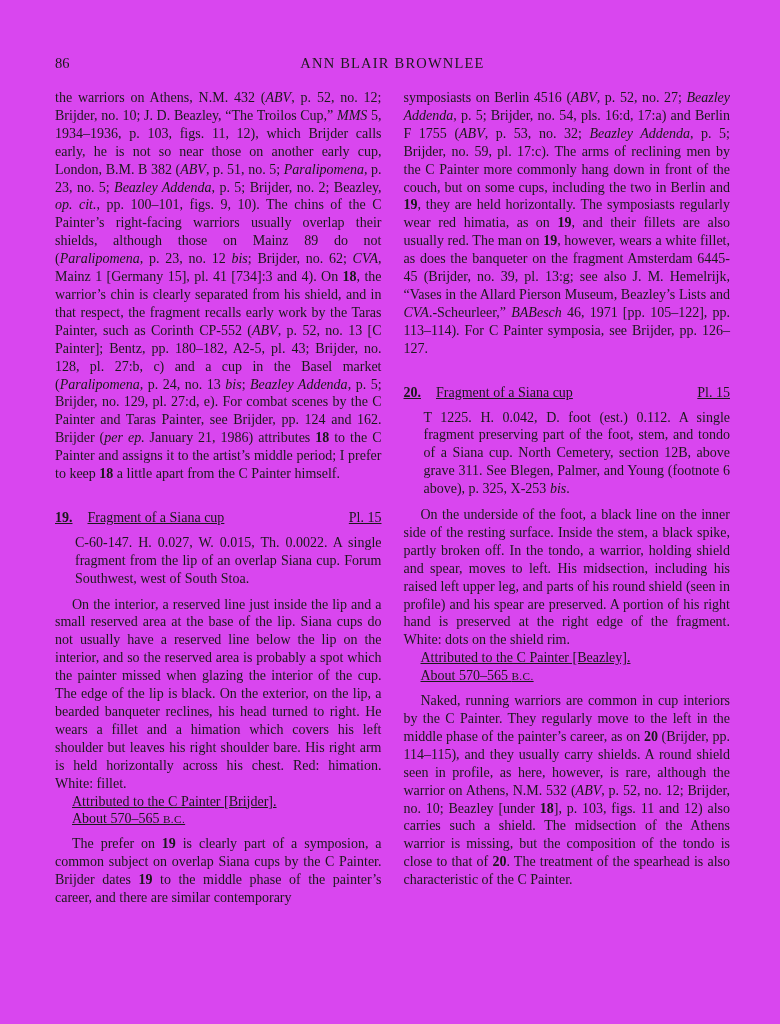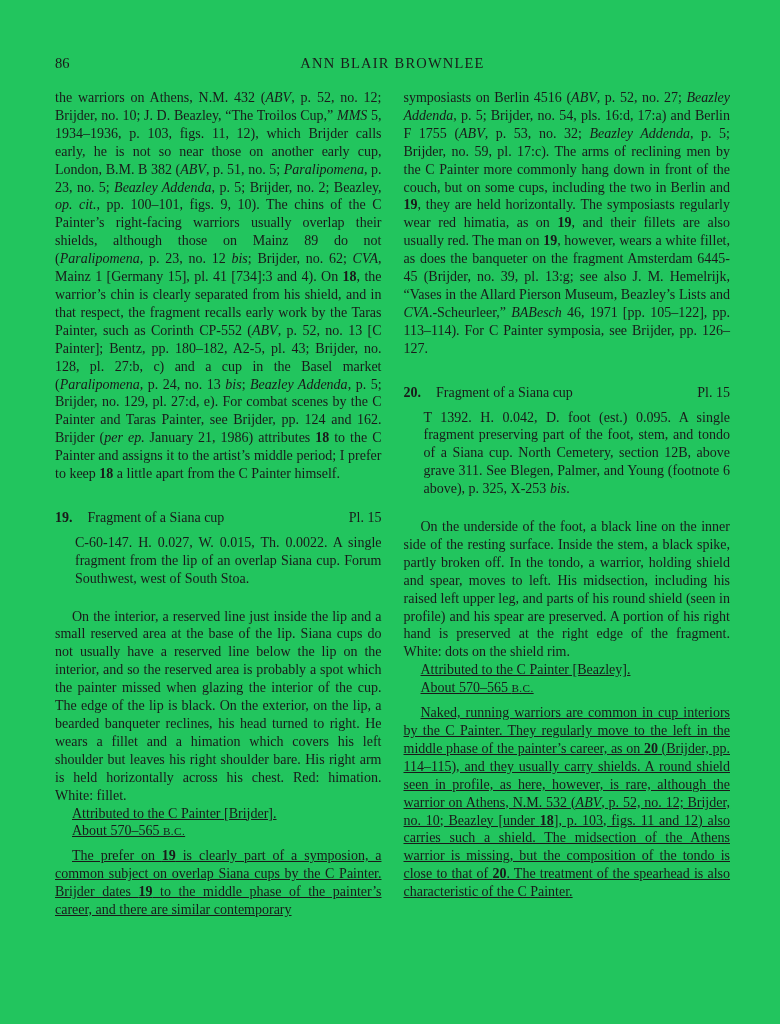--- a/index.html
+++ b/index.html
@@ -2,21 +2,21 @@
 <html><head>
 <meta charset="utf-8">
 <title>86 — ANN BLAIR BROWNLEE</title>
 <style>
   html, body { margin: 0; padding: 0; background: #ffffff; }
   .page {
     position: relative;
     width: 780px;
     height: 1024px;
     box-sizing: border-box;
-    background: #22c55e;
+    background: #d946ef;
     color: #1a1a1a;
     font-family: "Liberation Serif", "DejaVu Serif", serif;
     padding: 54px 50px 0 55px;
     overflow: hidden;
   }
   .header {
     position: relative;
     height: 18px;
     font-size: 14.5px;
     line-height: 18px;
@@ -40,26 +40,27 @@
   }
   .para { text-align: justify; }
   .para.indent { text-indent: 17px; }
   .catalog { margin-left: 20px; text-align: justify; }
   .ref { text-indent: 17px; text-align: justify; text-decoration: underline; }
   .heading {
     display: flex;
     align-items: flex-end;
     margin-top: 26px;
     margin-bottom: 7px;
+    text-decoration: underline;
   }
   .h-num { font-weight: bold; }
   .h-title { flex: 1 1 auto; margin-left: 15px; }
   .h-plate { margin-left: 8px; }
-  .catalog + .para { margin-top: 20px; }
-  .ref + .para { margin-top: 6px; text-decoration: underline; }
+  .catalog + .para { margin-top: 8px; }
+  .ref + .para { margin-top: 6px; }
   .it { font-style: italic; }
   .bd { font-weight: bold; }
   .sc { font-size: 0.8em; letter-spacing: 0.4px; }
 </style>
 </head>
 <body>
 
 <div class="page">
   <div class="header">
     <span class="pagenum">86</span>
@@ -79,20 +80,20 @@
         <div class="ref"><span>About 570–565 </span><span class="sc">B.C.</span></div>
         <div class="para indent"><span>The prefer on </span><span class="bd">19</span><span> is clearly part of a symposion, a common subject on overlap Siana cups by the C Painter. Brijder dates </span><span class="bd">19</span><span> to the middle phase of the painter’s career, and there are similar contemporary</span></div>
       </div>
     <div class="col" id="col-right">
         <div class="para"><span>symposiasts on Berlin 4516 (</span><span class="it">ABV</span><span>, p. 52, no. 27; </span><span class="it">Beazley Addenda</span><span>, p. 5; Brijder, no. 54, pls. 16:d, 17:a) and Berlin F 1755 (</span><span class="it">ABV</span><span>, p. 53, no. 32; </span><span class="it">Beazley Addenda</span><span>, p. 5; Brijder, no. 59, pl. 17:c). The arms of reclining men by the C Painter more commonly hang down in front of the couch, but on some cups, including the two in Berlin and </span><span class="bd">19</span><span>, they are held horizontally. The symposiasts regularly wear red himatia, as on </span><span class="bd">19</span><span>, and their fillets are also usually red. The man on </span><span class="bd">19</span><span>, however, wears a white fillet, as does the banqueter on the fragment Amsterdam 6445-45 (Brijder, no. 39, pl. 13:g; see also J. M. Hemelrijk, “Vases in the Allard Pierson Museum, Beazley’s Lists and </span><span class="it">CVA</span><span>.-Scheurleer,” </span><span class="it">BABesch</span><span> 46, 1971 [pp. 105–122], pp. 113–114). For C Painter symposia, see Brijder, pp. 126–127.</span></div>
         <div class="heading">
           <span class="h-num">20.</span>
           <span class="h-title">Fragment of a Siana cup</span>
           <span class="h-plate">Pl. 15</span>
         </div>
-        <div class="catalog"><span>T 1392. H. 0.042, D. foot (est.) 0.095. A single fragment preserving part of the foot, stem, and tondo of a Siana cup. North Cemetery, section 12B, above grave 311. See Blegen, Palmer, and Young (footnote 6 above), p. 325, X-253 </span><span class="it">bis</span><span>.</span></div>
+        <div class="catalog"><span>T 1225. H. 0.042, D. foot (est.) 0.112. A single fragment preserving part of the foot, stem, and tondo of a Siana cup. North Cemetery, section 12B, above grave 311. See Blegen, Palmer, and Young (footnote 6 above), p. 325, X-253 </span><span class="it">bis</span><span>.</span></div>
         <div class="para indent"><span>On the underside of the foot, a black line on the inner side of the resting surface. Inside the stem, a black spike, partly broken off. In the tondo, a warrior, holding shield and spear, moves to left. His midsection, including his raised left upper leg, and parts of his round shield (seen in profile) and his spear are preserved. A portion of his right hand is preserved at the right edge of the fragment. White: dots on the shield rim.</span></div>
         <div class="ref"><span>Attributed to the C Painter [Beazley].</span></div>
         <div class="ref"><span>About 570–565 </span><span class="sc">B.C.</span></div>
         <div class="para indent"><span>Naked, running warriors are common in cup interiors by the C Painter. They regularly move to the left in the middle phase of the painter’s career, as on </span><span class="bd">20</span><span> (Brijder, pp. 114–115), and they usually carry shields. A round shield seen in profile, as here, however, is rare, although the warrior on Athens, N.M. 532 (</span><span class="it">ABV</span><span>, p. 52, no. 12; Brijder, no. 10; Beazley [under </span><span class="bd">18</span><span>], p. 103, figs. 11 and 12) also carries such a shield. The midsection of the Athens warrior is missing, but the composition of the tondo is close to that of </span><span class="bd">20</span><span>. The treatment of the spearhead is also characteristic of the C Painter.</span></div>
       </div>
   </div>
 </div>
 
 </body></html>

